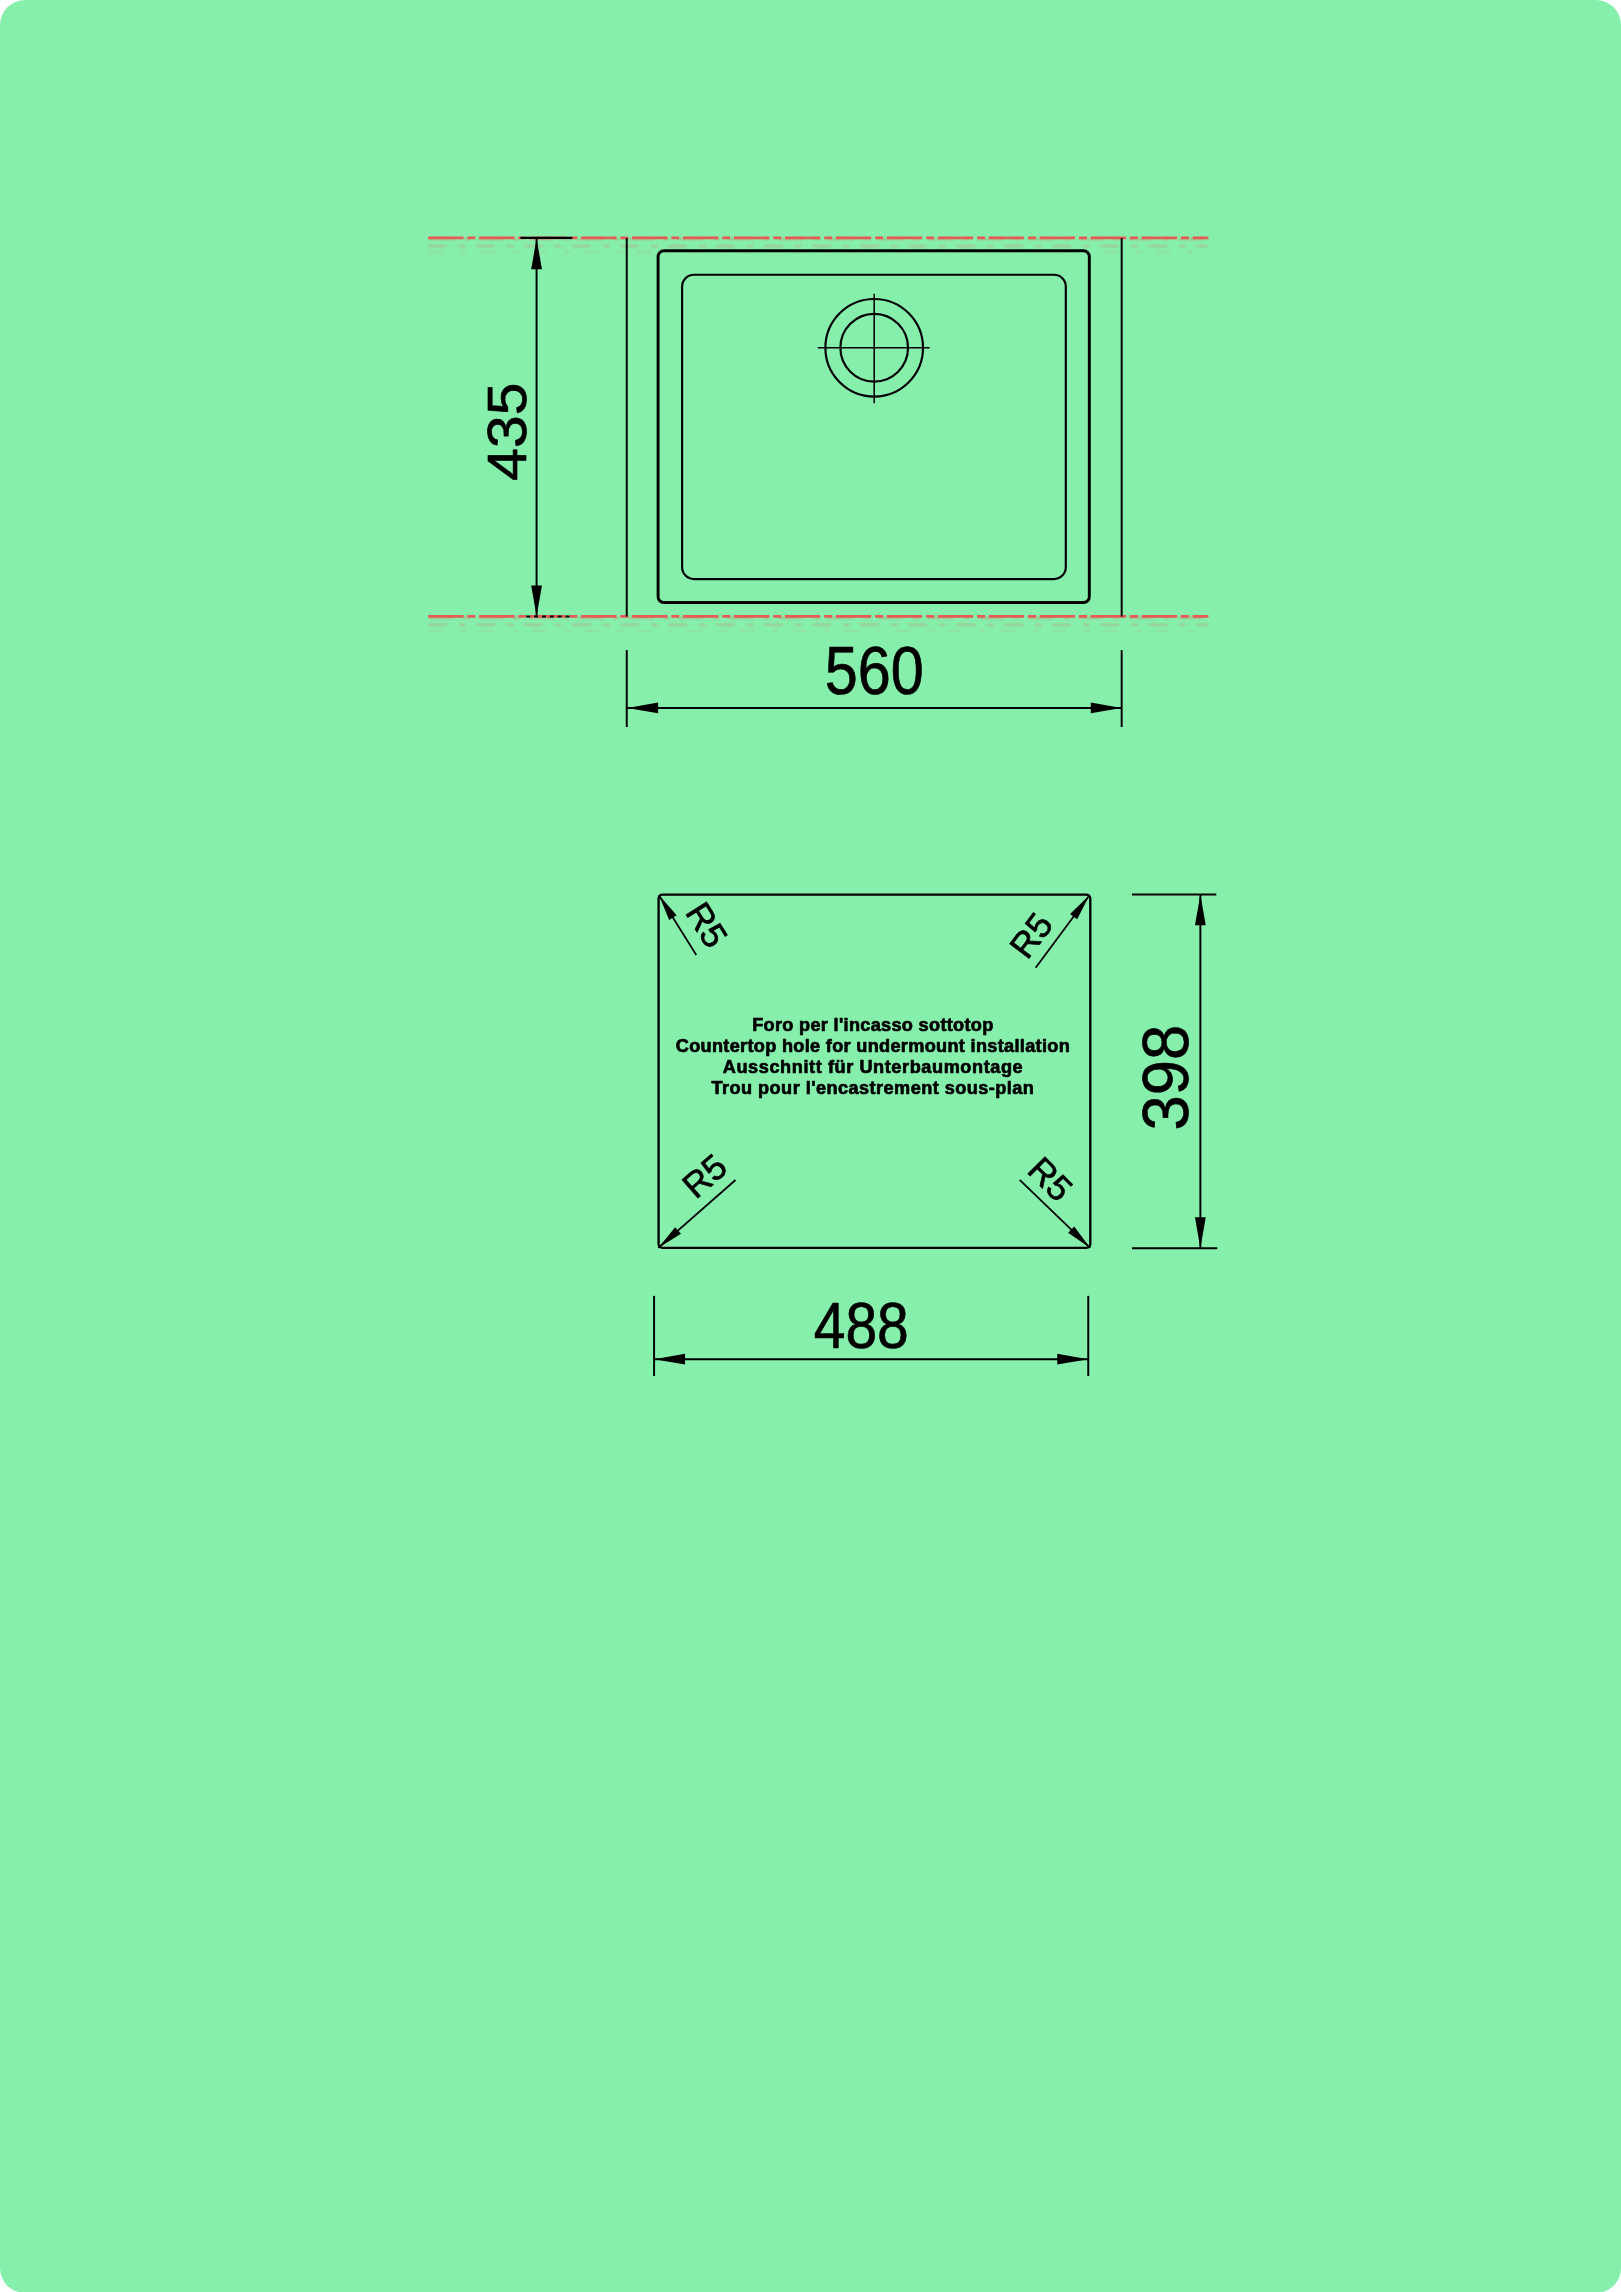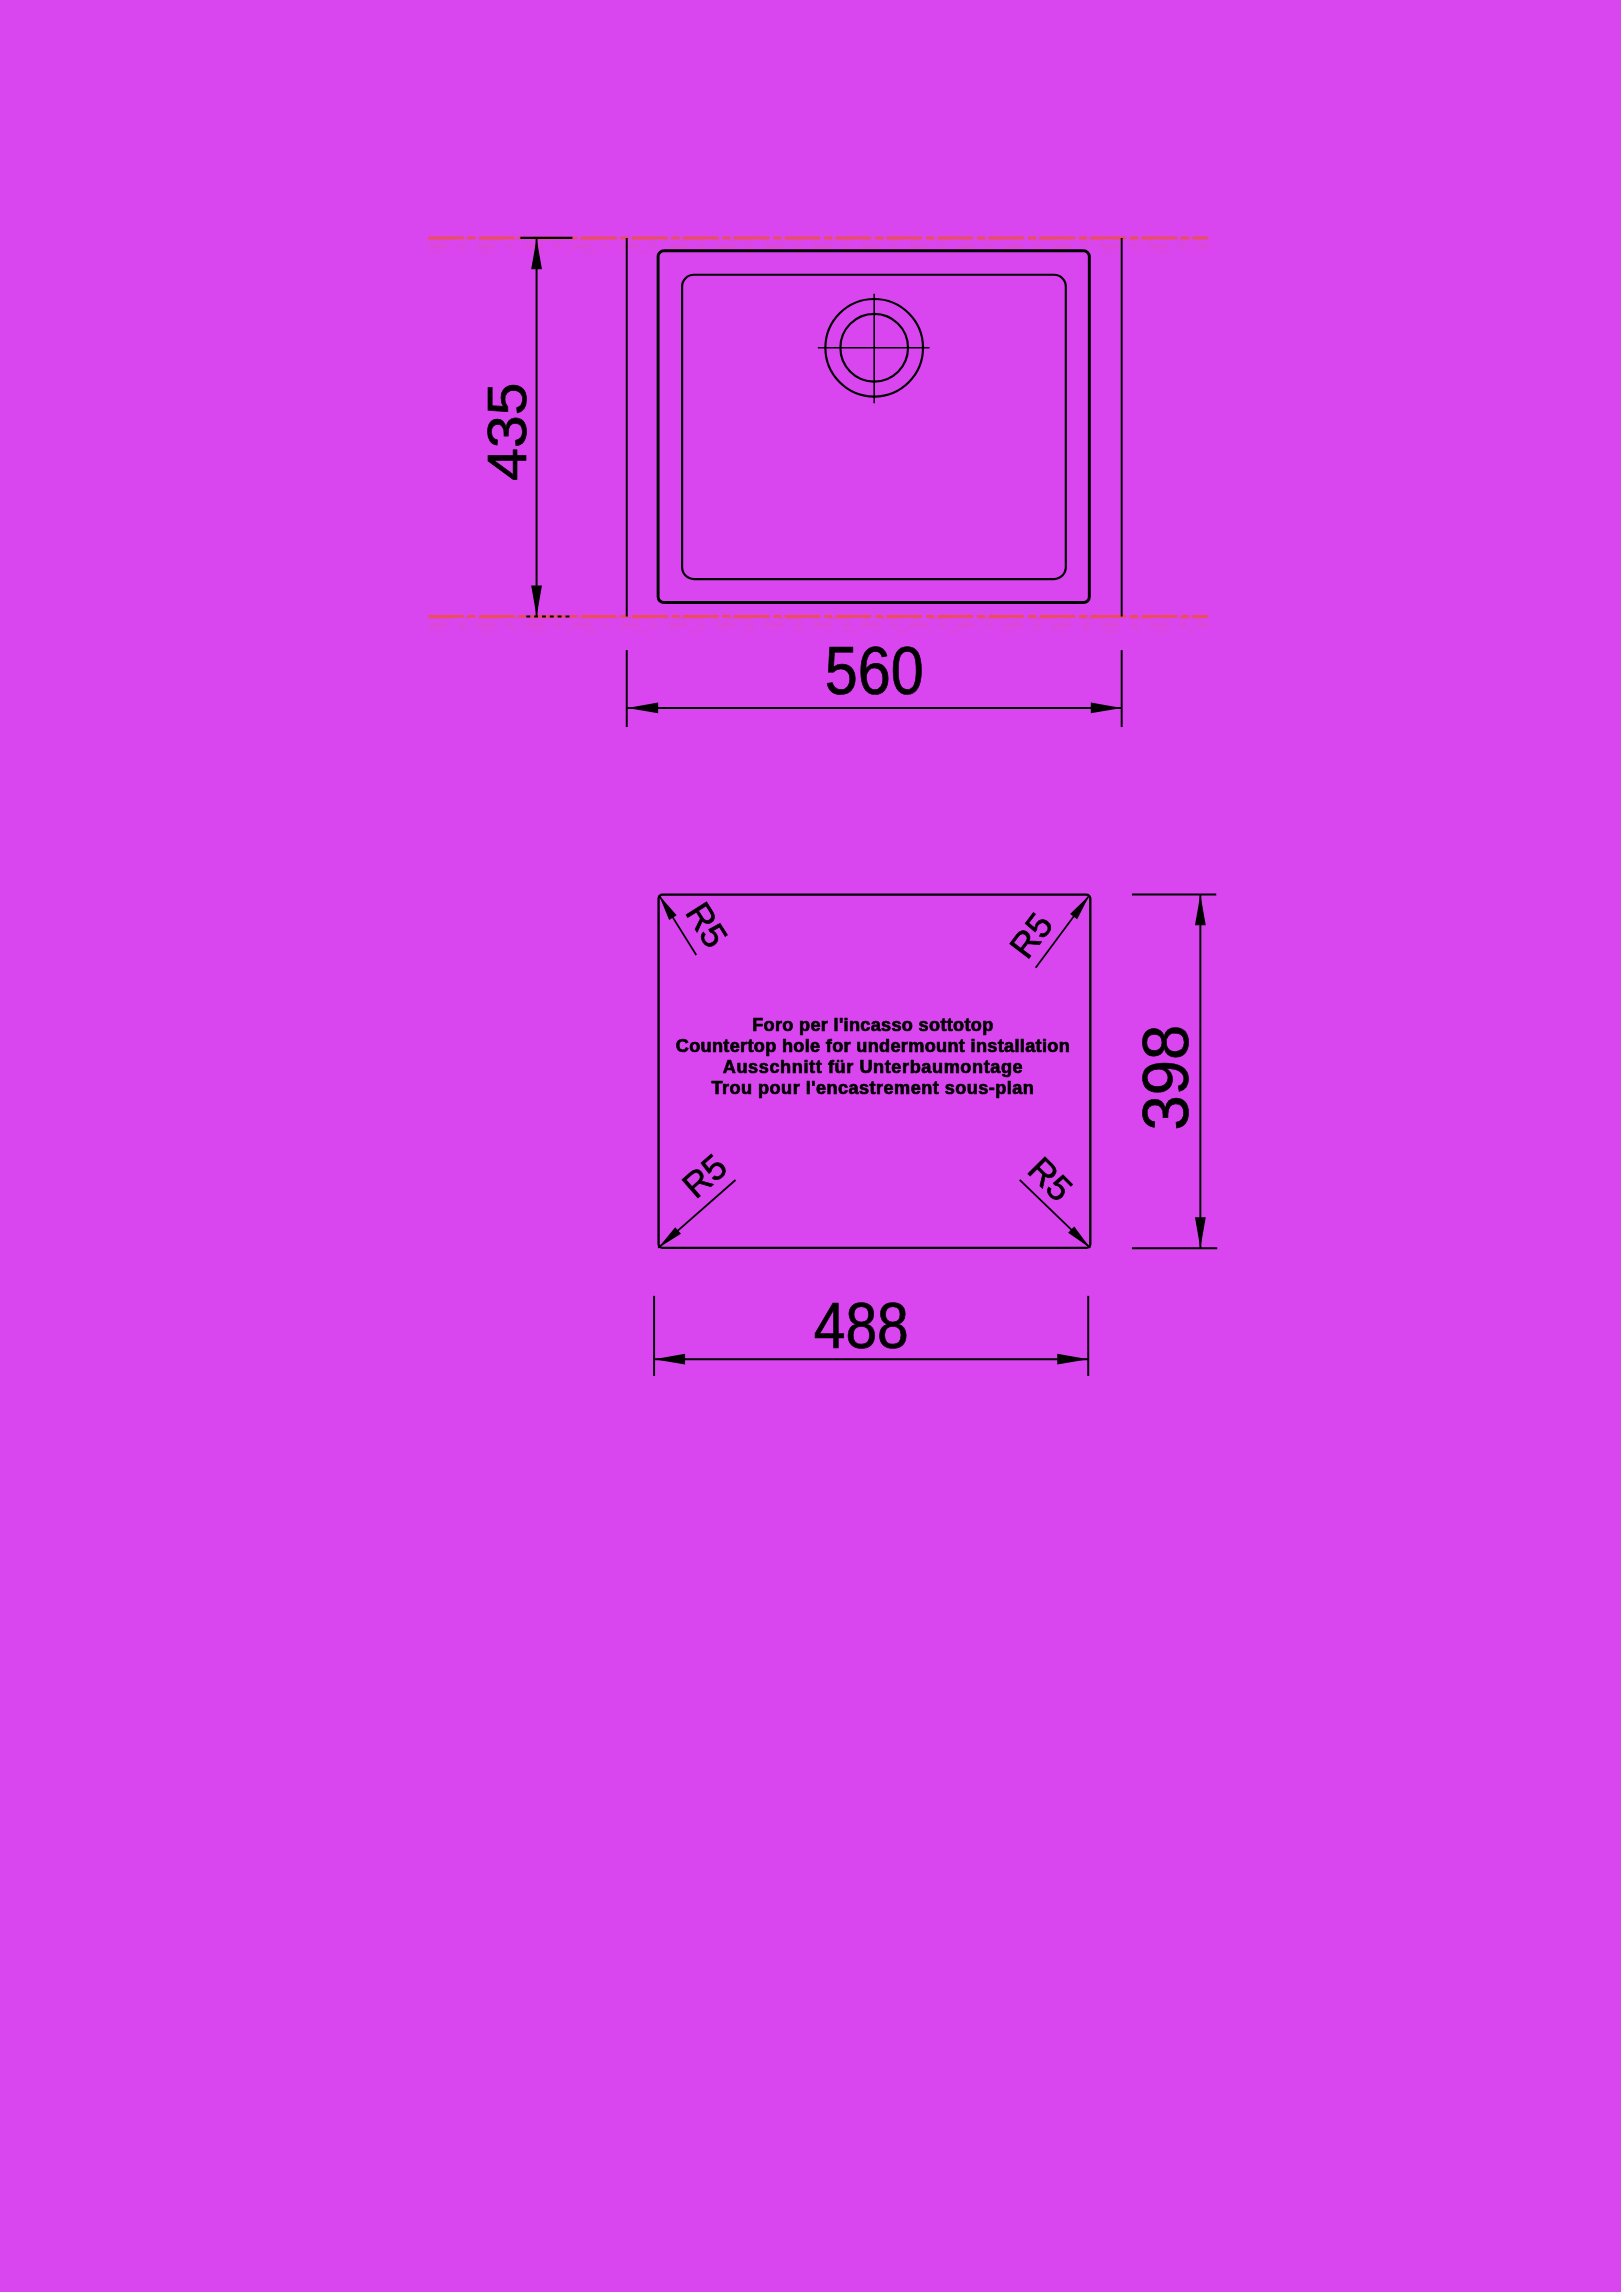--- a/index.html
+++ b/index.html
@@ -1,16 +1,16 @@
 <!DOCTYPE html>
 <html><head>
 <meta charset="utf-8">
 <style>
   html,body{margin:0;padding:0;background:#fff;}
-  #page{position:relative;width:1621px;height:2293px;background:#d946ef;overflow:hidden;}
+  #page{position:relative;width:1621px;height:2293px;background:#86efac;overflow:hidden;border-radius:25px;}
   svg text{font-family:"Liberation Sans", sans-serif;fill:#000;stroke:#000;stroke-width:0.7px;stroke-linejoin:round;}
 </style>
 </head>
 <body>
 <div id="page">
 <svg width="1621" height="2293" viewBox="0 0 1654 2339">
 
   <defs>
     <filter id="bl1" filterUnits="userSpaceOnUse" x="400" y="200" width="900" height="500">
       <feGaussianBlur stdDeviation="1.1"></feGaussianBlur>

